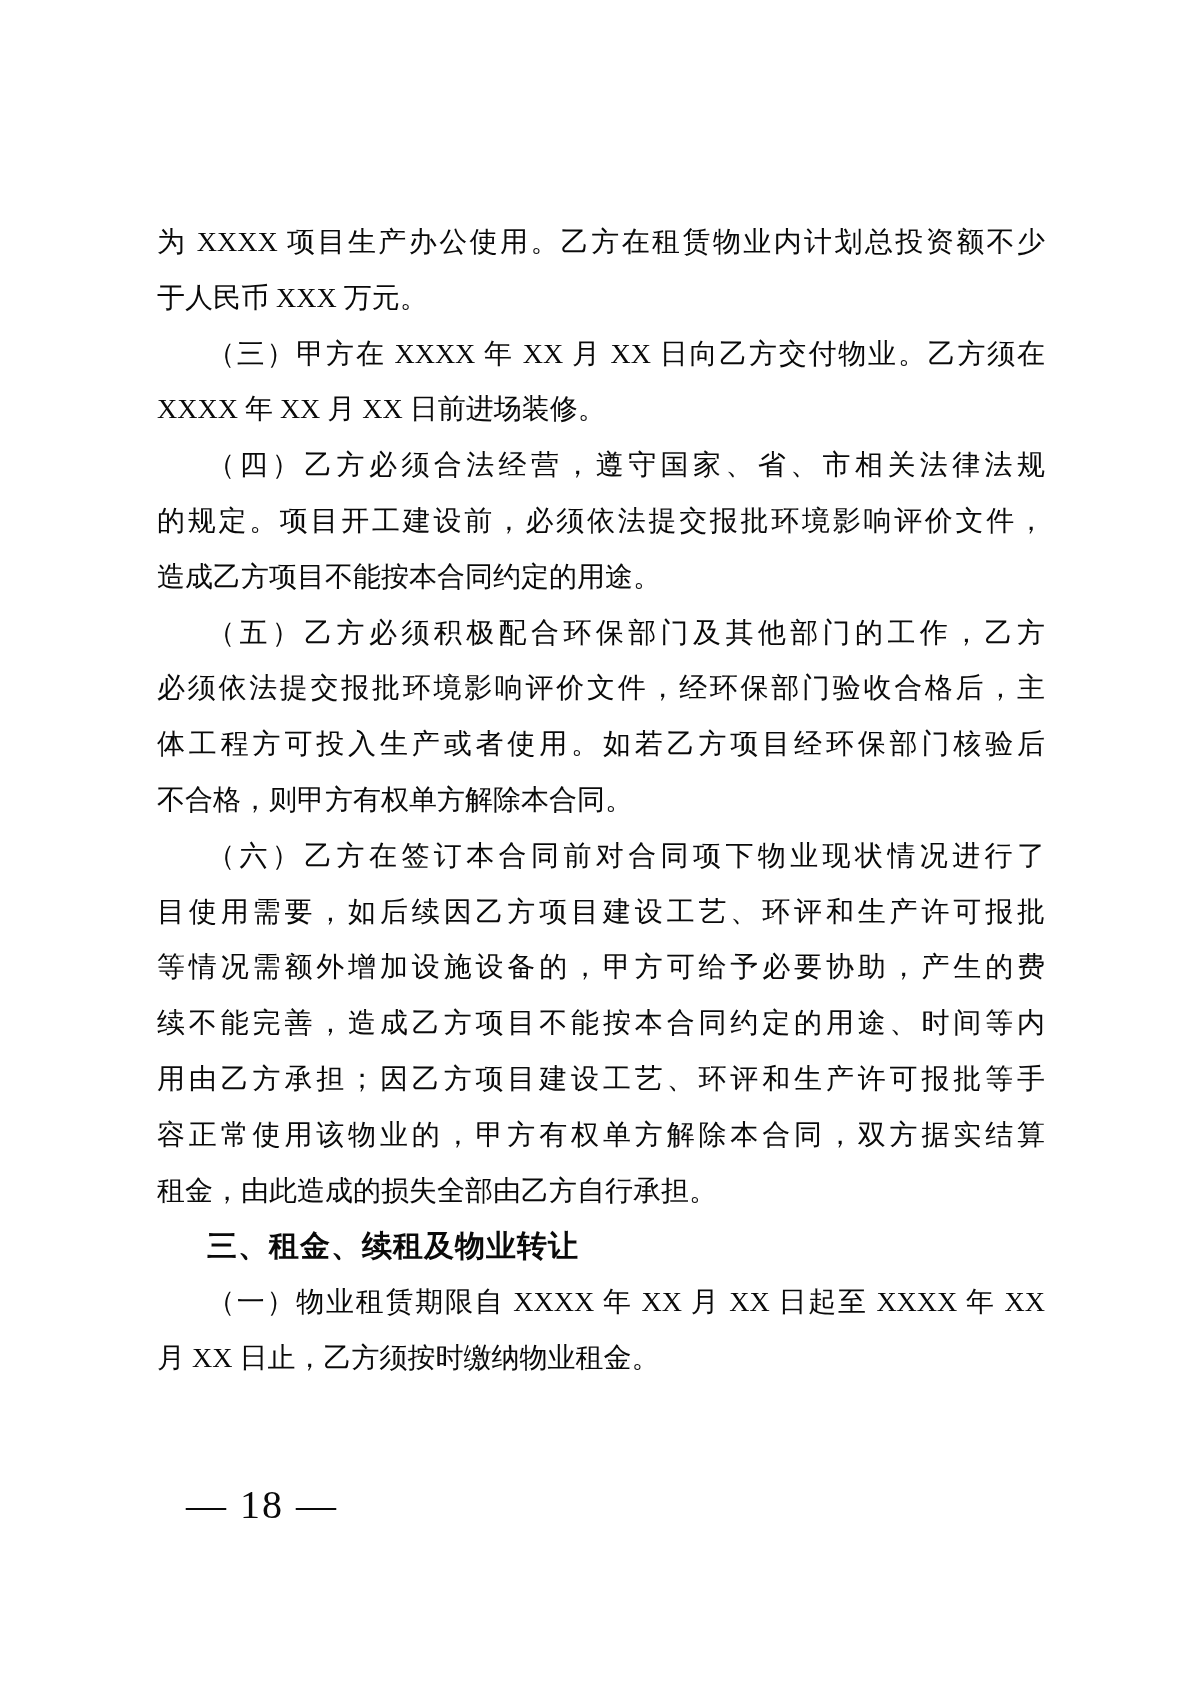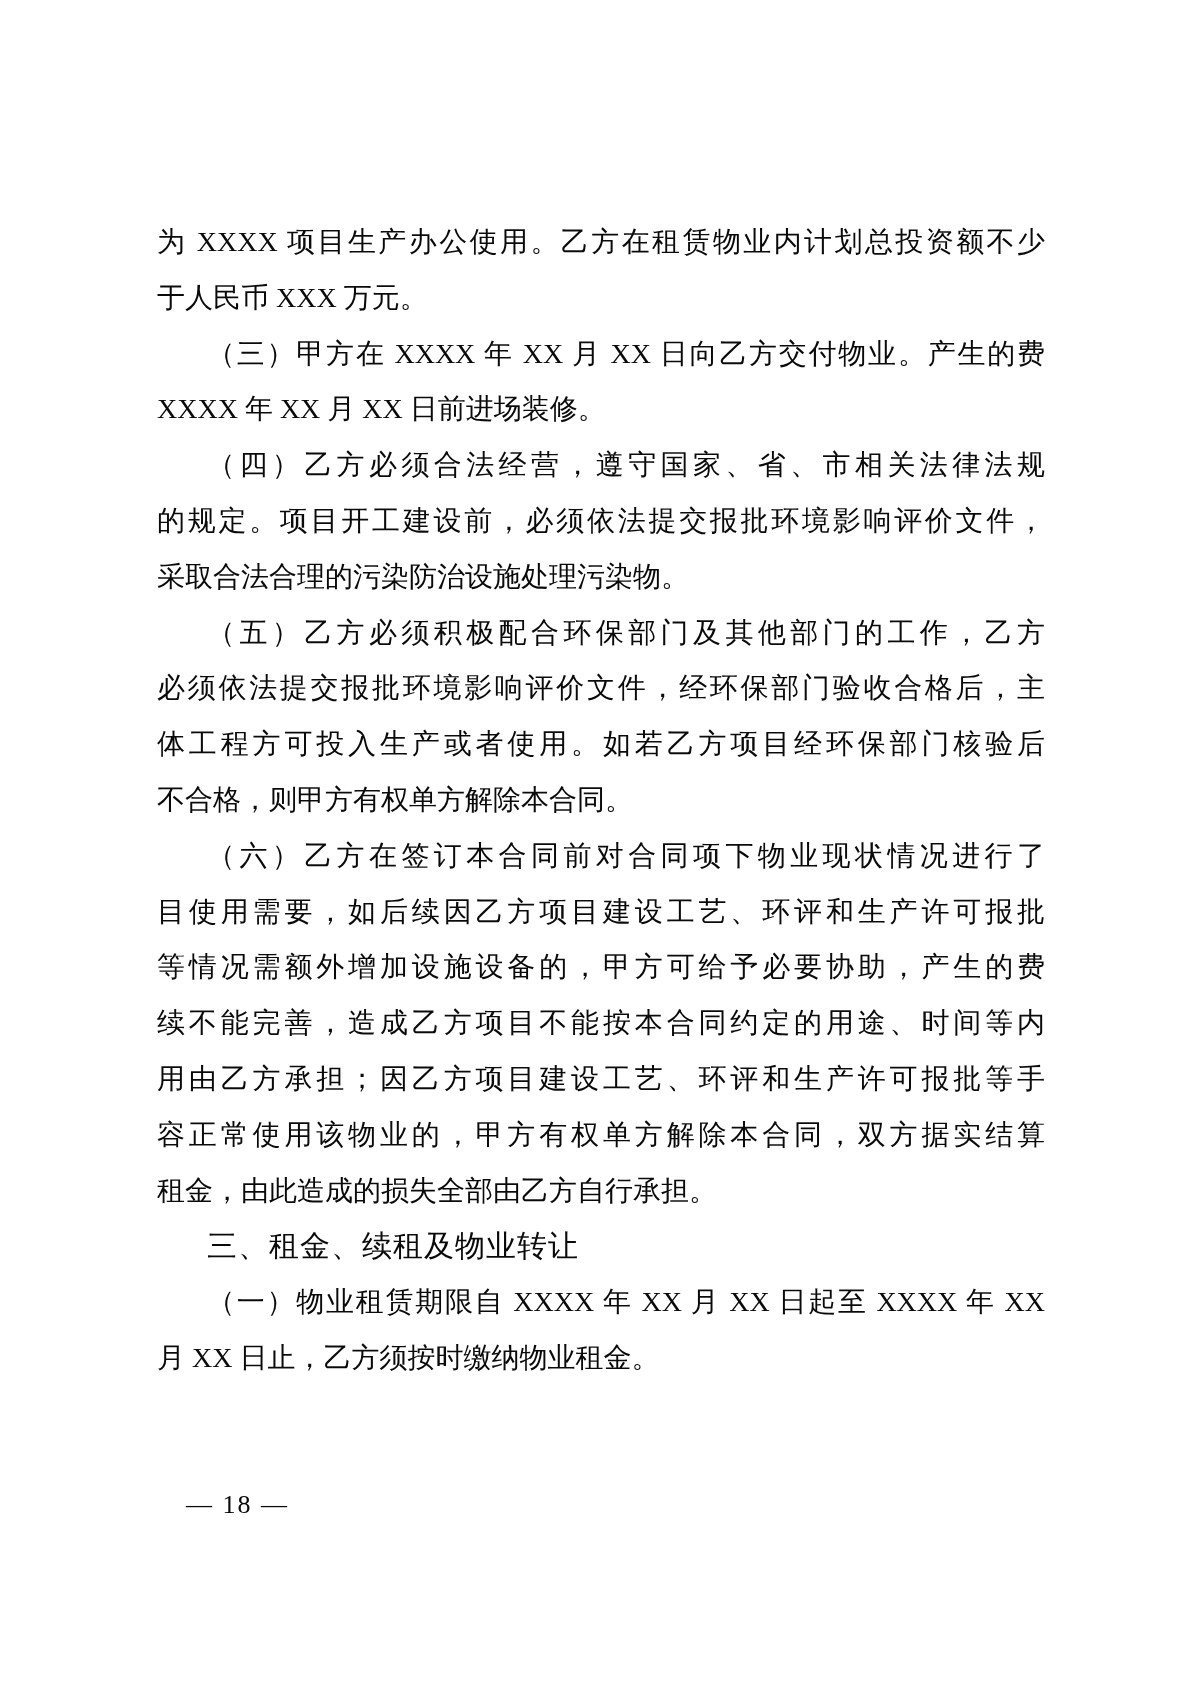--- a/index.html
+++ b/index.html
@@ -34,48 +34,48 @@
   }
   .ln.e {
     text-align: center;
     text-align-last: left;
   }
   .ln.ind {
     text-indent: 50px;
   }
   .ln.head {
     font-family: "Liberation Sans", "DejaVu Sans", sans-serif;
-    font-weight: 400;
+    font-weight: 700;
     font-size: 30px;
     letter-spacing: 1px;
     text-align: right;
     text-align-last: left;
   }
   .footer {
     position: absolute;
     left: 186px;
     top: 1480px;
-    font-size: 26px;
+    font-size: 40px;
     line-height: 50px;
     letter-spacing: 2px;
     color: #0a0a0a;
   }
 </style>
 </head>
 <body>
 
 <div class="page">
   <div class="content">
     <div class="ln">为 XXXX 项目生产办公使用。乙方在租赁物业内计划总投资额不少</div>
     <div class="ln e">于人民币 XXX 万元。</div>
-    <div class="ln ind">（三）甲方在 XXXX 年 XX 月 XX 日向乙方交付物业。产生的费</div>
+    <div class="ln ind">（三）甲方在 XXXX 年 XX 月 XX 日向乙方交付物业。乙方须在</div>
     <div class="ln e">XXXX 年 XX 月 XX 日前进场装修。</div>
     <div class="ln ind">（四）乙方必须合法经营，遵守国家、省、市相关法律法规</div>
     <div class="ln">的规定。项目开工建设前，必须依法提交报批环境影响评价文件，</div>
-    <div class="ln e">采取合法合理的污染防治设施处理污染物。</div>
+    <div class="ln e">造成乙方项目不能按本合同约定的用途。</div>
     <div class="ln ind">（五）乙方必须积极配合环保部门及其他部门的工作，乙方</div>
     <div class="ln">必须依法提交报批环境影响评价文件，经环保部门验收合格后，主</div>
     <div class="ln">体工程方可投入生产或者使用。如若乙方项目经环保部门核验后</div>
     <div class="ln e">不合格，则甲方有权单方解除本合同。</div>
     <div class="ln ind">（六）乙方在签订本合同前对合同项下物业现状情况进行了</div>
     <div class="ln">目使用需要，如后续因乙方项目建设工艺、环评和生产许可报批</div>
     <div class="ln">等情况需额外增加设施设备的，甲方可给予必要协助，产生的费</div>
     <div class="ln">续不能完善，造成乙方项目不能按本合同约定的用途、时间等内</div>
     <div class="ln">用由乙方承担；因乙方项目建设工艺、环评和生产许可报批等手</div>
     <div class="ln">容正常使用该物业的，甲方有权单方解除本合同，双方据实结算</div>

